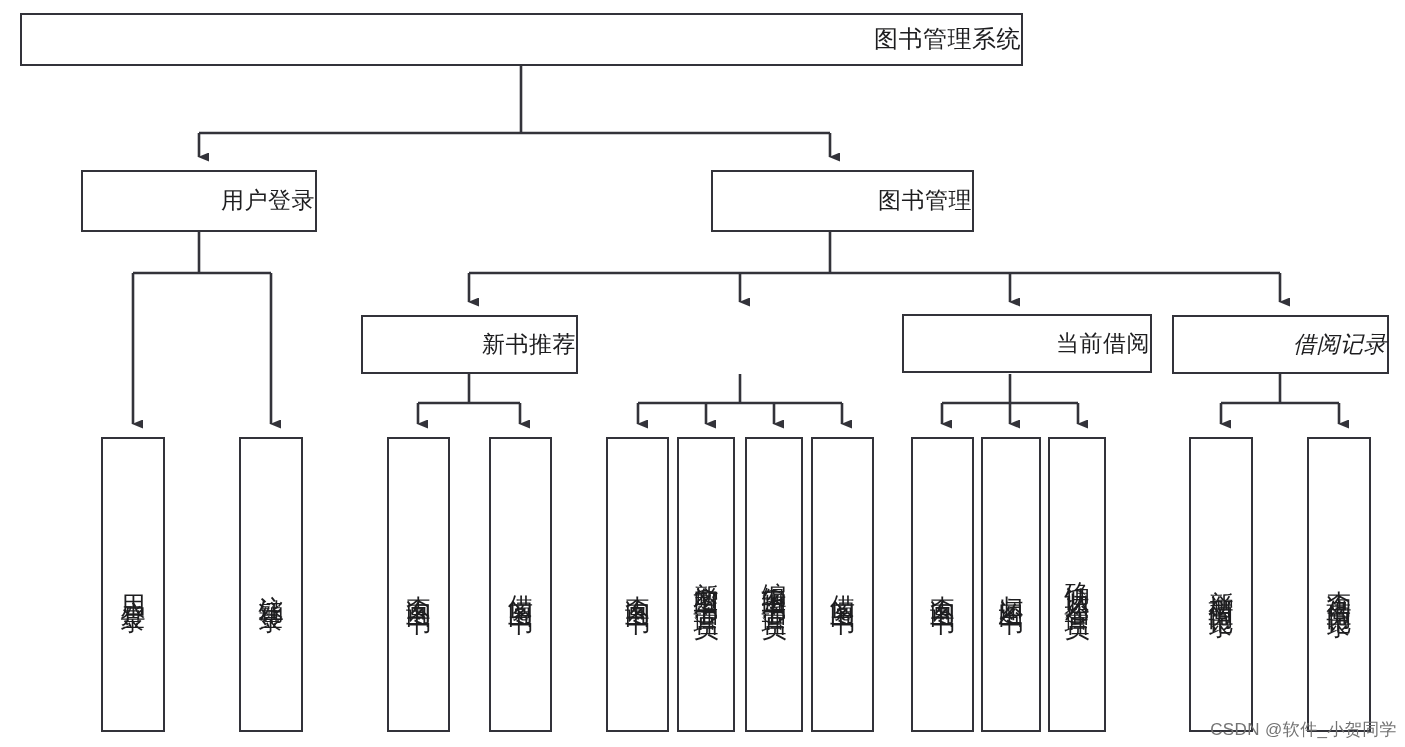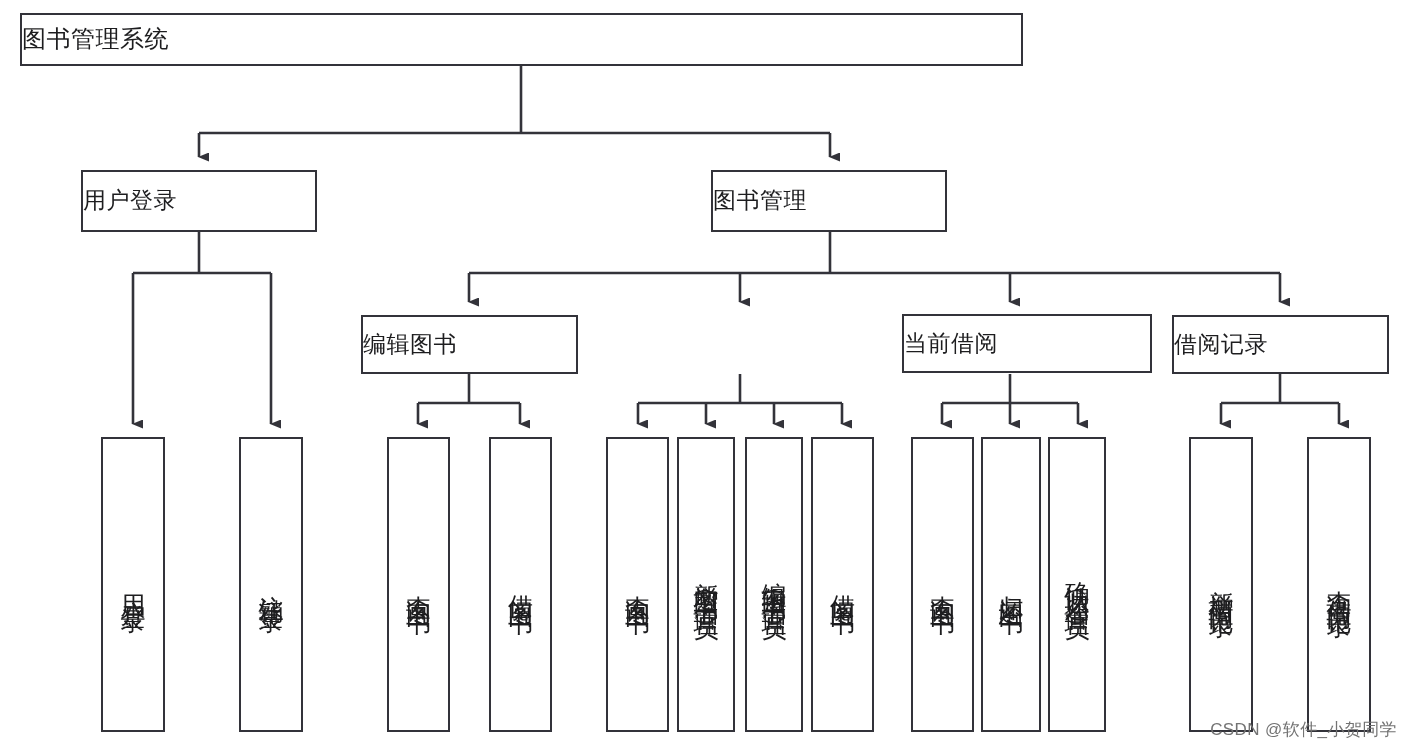--- a/index.html
+++ b/index.html
@@ -25,21 +25,21 @@
     height: 747px;
     pointer-events: none;
   }
   .node {
     position: absolute;
     box-sizing: border-box;
     border: 2px solid #33333a;
     background: #ffffff;
     display: flex;
     align-items: center;
-    justify-content: flex-start;
+    justify-content: flex-end;
     color: #1d1d1f;
   }
   .node .label {
     display: block;
     text-align: center;
     line-height: 1.18;
   }
   .node.horiz .label {
     writing-mode: horizontal-tb;
     font-size: 23px;
@@ -123,31 +123,31 @@
     </g>
   </svg>
 
   <div class="node horiz root" style="left:20px; top:13px; width:1003px; height:53px;">
     <span class="label">图书管理系统</span>
   </div>
 
   <div class="node horiz" style="left:81px; top:170px; width:236px; height:62px;">
     <span class="label">用户登录</span>
   </div>
-  <div class="node horiz" style="left:711px; top:170px; width:236px; height:62px;">
+  <div class="node horiz" style="left:711px; top:170px; width:263px; height:62px;">
     <span class="label">图书管理</span>
   </div>
 
   <div class="node horiz" style="left:361px; top:315px; width:217px; height:59px;">
-    <span class="label">编辑图书</span>
+    <span class="label">新书推荐</span>
   </div>
   <div class="node horiz" style="left:902px; top:314px; width:250px; height:59px;">
     <span class="label">当前借阅</span>
   </div>
-  <div class="node horiz" style="left:1172px; top:315px; width:217px; height:59px;">
+  <div class="node horiz" style="left:1172px; top:315px; width:217px; height:59px;font-style:italic;">
     <span class="label">借阅记录</span>
   </div>
 
   <div class="node vert" style="left:101px; top:437px; width:64px; height:295px;">
     <span class="label">用户登录</span>
   </div>
   <div class="node vert" style="left:239px; top:437px; width:64px; height:295px;">
     <span class="label">注销登录</span>
   </div>
 

